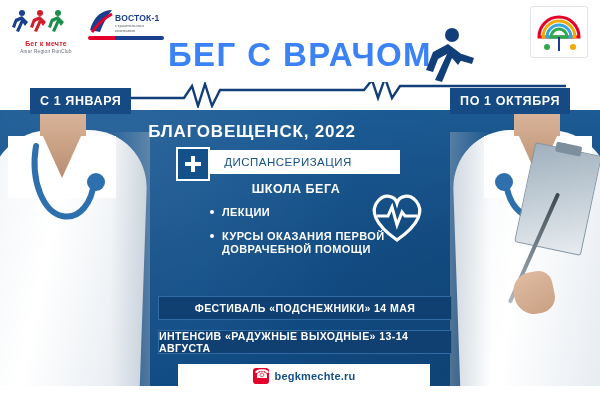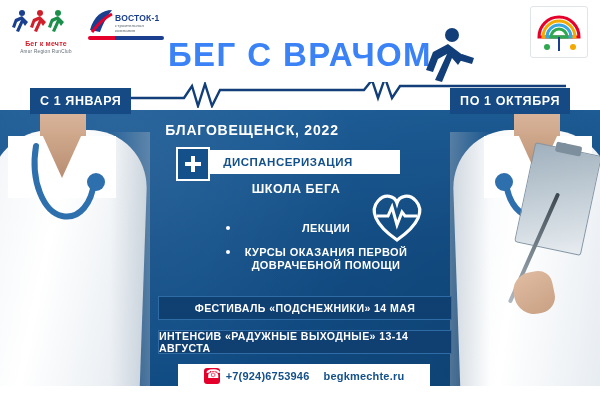--- a/index.html
+++ b/index.html
@@ -286,38 +286,38 @@
   }
   .ribbon.left { left: 30px; }
   .ribbon.right { right: 30px; }
 
   
   .city {
     position: absolute;
     left: 0; top: 122px;
     width: 504px;
     text-align: center;
-    font-size: 14px;
+    font-size: 17px;
     font-weight: bold;
     color: #ffffff;
     letter-spacing: .8px;
   }
 
   .disp-bar {
     position: absolute;
     left: 176px; top: 150px;
     width: 224px; height: 24px;
     background: #ffffff;
     display: flex;
     align-items: center;
     justify-content: center;
   }
   .disp-bar span {
     font-size: 11.5px;
-    font-weight: bold;
+    font-weight: normal;
     color: #14518a;
     letter-spacing: .5px;
   }
   .cross-badge {
     position: absolute;
     left: 176px; top: 147px;
     width: 30px; height: 30px;
     background: #14518a;
     border: 2px solid #ffffff;
     display: flex;
@@ -365,21 +365,21 @@
     line-height: 13px;
   }
   .bullets li:before {
     content: "";
     position: absolute;
     left: 0; top: 4px;
     width: 4px; height: 4px;
     background: #ffffff;
     border-radius: 50%;
   }
-  .bullets ul { margin: 16px; padding: 0; text-align: center; }
+  .bullets ul { margin: 0; padding: 0; }
 
   .heart-icon {
     position: absolute;
     left: 368px; top: 190px;
     width: 58px; height: 54px;
   }
 
   .event-bar {
     position: absolute;
     left: 158px;
@@ -555,18 +555,17 @@
 
   <div class="event-bar one">
     <span>ФЕСТИВАЛЬ «ПОДСНЕЖНИКИ» 14 МАЯ</span>
   </div>
   <div class="event-bar two">
     <span>ИНТЕНСИВ «РАДУЖНЫЕ ВЫХОДНЫЕ» 13-14 АВГУСТА</span>
   </div>
 
   <div class="contact">
     <span class="phone-ic"></span>
-    <span class="phone-text">+7(924)6753946</span>
     <span class="site-text">begkmechte.ru</span>
   </div>
 
   <div class="bg-bottom-white"></div>
 </div>
 
 </body></html>

